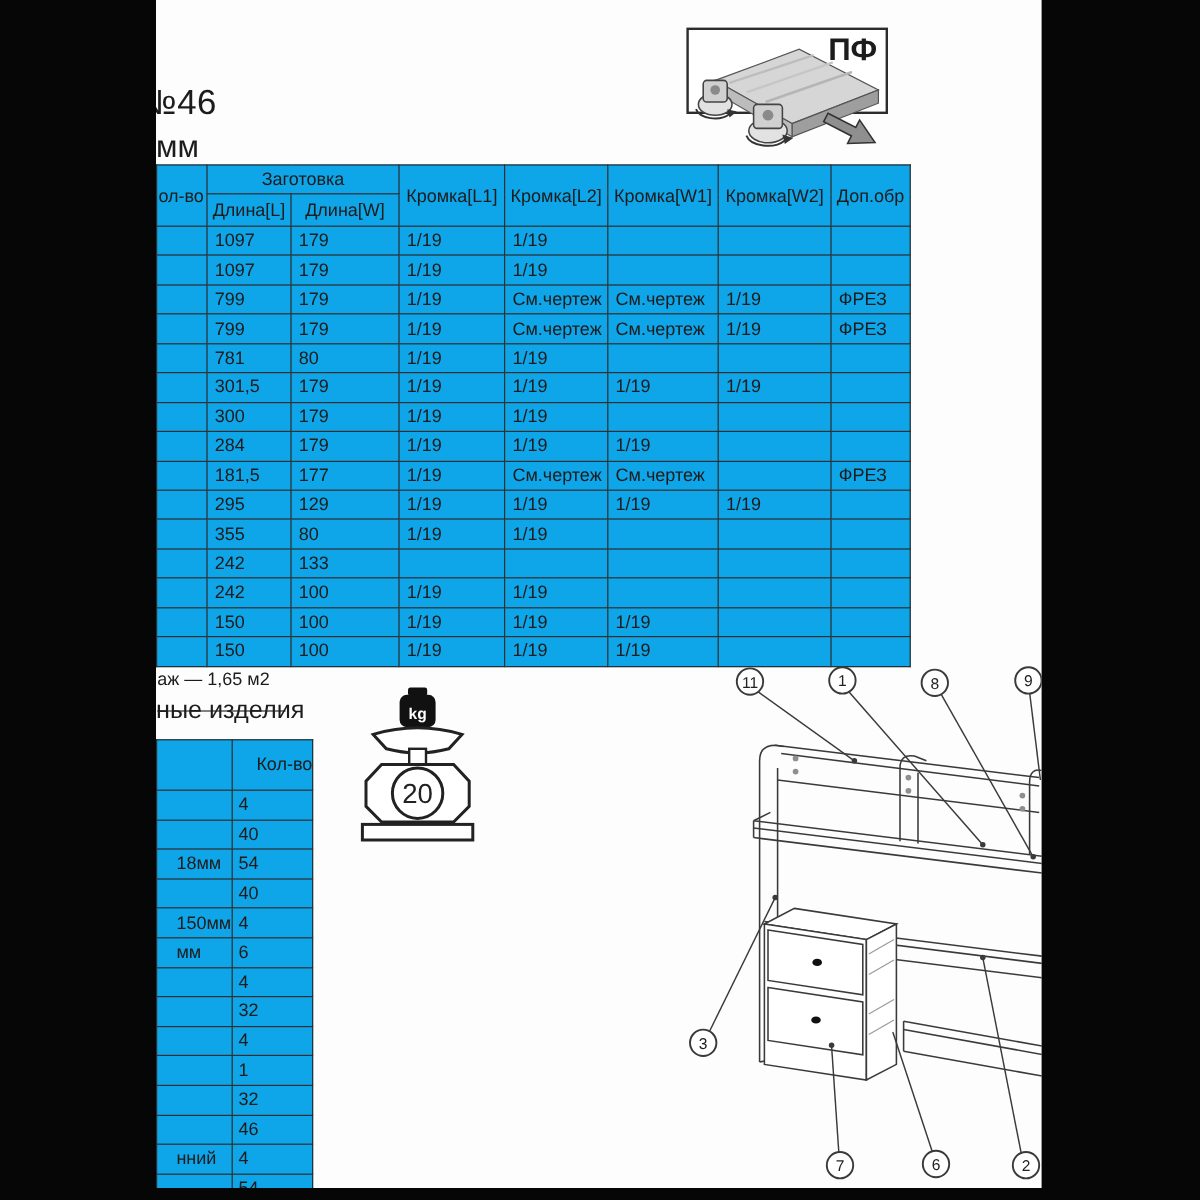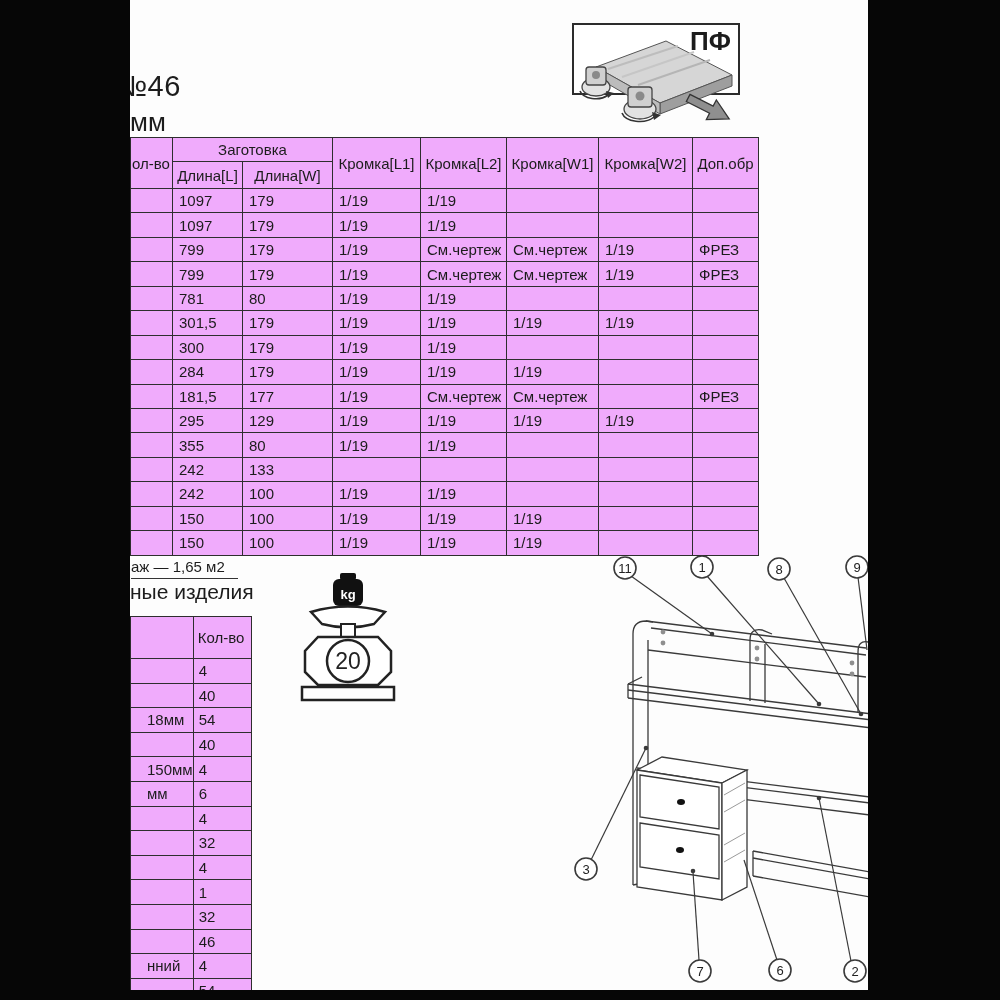--- a/index.html
+++ b/index.html
@@ -17,38 +17,38 @@
   
   #doc-number{left:116px;top:70px;font-size:29px;letter-spacing:.5px;}
   #doc-mm{left:130px;top:107px;font-size:26px;}
 
   
   #pf-box{left:572px;top:23px;width:168px;height:72px;border:2px solid #2c2c2c;background:#fff;box-sizing:border-box;}
   #pf-label{position:absolute;right:7px;top:1px;font-size:26px;font-weight:bold;}
 
   
   #cut-table-wrap{left:130px;top:137px;}
-  table{border-collapse:collapse;background:#f0abfc;}
+  table{border-collapse:collapse;background:#0ea5e9;}
   .grid th,.grid td{border:1.5px solid #2e2e2e;font-size:15px;font-weight:400;
     white-space:nowrap;overflow:hidden;box-sizing:border-box;padding:0;}
   .grid th{text-align:center;}
   .grid td{text-align:left;padding-left:6px;}
   #cut-table td{height:24.45px;}
   #cut-table .hr1{height:24px;} #cut-table .hr2{height:27px;}
   #cut-table td.c0{padding-left:2px;}
   th.qty-cut{text-align:left;padding-left:1px;}
 
   
   #footage{left:131px;top:558px;font-size:15px;}
-  #footage span{display:inline-block;min-width:107px;border-bottom:1.6px solid #333;padding-bottom:3px;}
+  #footage span{display:inline-block;min-width:107px;border-bottom:1.6px solid #333;padding-bottom:17px;}
   #purchased-heading{left:130px;top:580px;font-size:21px;}
 
   
   #parts-table-wrap{left:130px;top:616px;}
-  #parts-table th{height:42px;text-align:left;padding-left:4px;}
+  #parts-table th{height:42px;text-align:left;padding-left:20px;}
   #parts-table td{height:24.6px;}
   #parts-table td.lbl{padding-left:16px;}
   #parts-table td.qty{padding-left:5px;}
 
   svg text{font-family:"Liberation Sans",sans-serif;}
 </style>
 </head>
 <body>
 
 <div id="stage">

